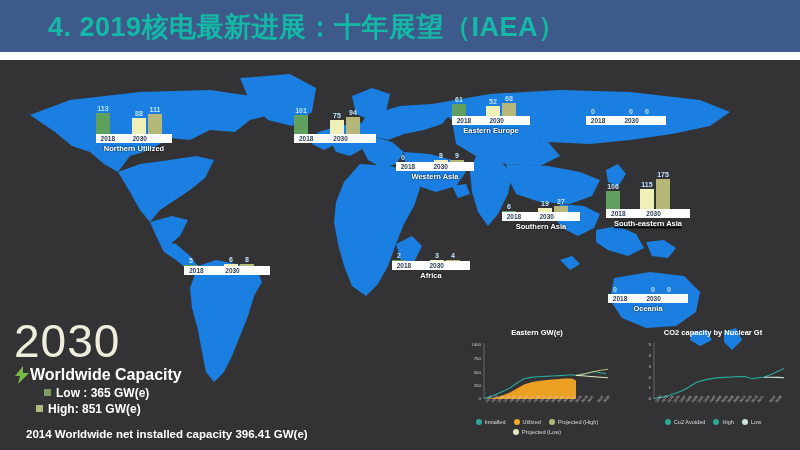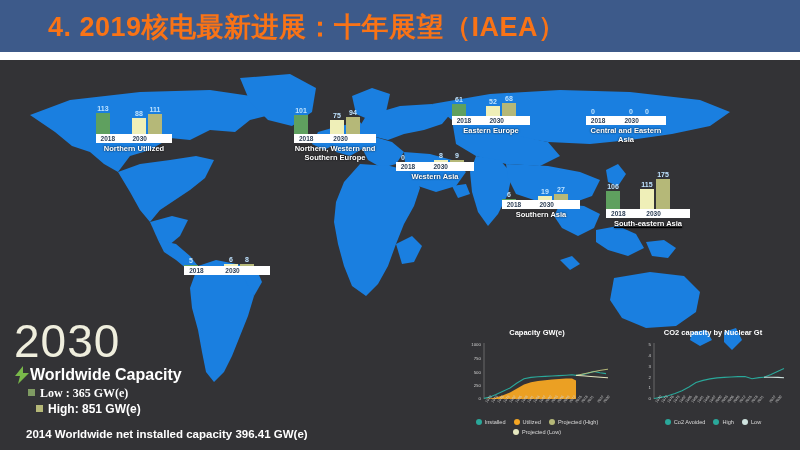--- a/index.html
+++ b/index.html
@@ -9,21 +9,21 @@
     font-family:"Liberation Sans","DejaVu Sans",sans-serif;
     position:relative;
   }
   
   .titlebar{
     position:absolute;left:0;top:0;width:800px;height:52px;
     background:#3d5a8a;
   }
   .title-text{
     position:absolute;left:48px;top:9px;
-    font-size:27px;font-weight:bold;color:#f97316;
+    font-size:27px;font-weight:bold;color:#14b8a6;
     letter-spacing:0.5px;white-space:nowrap;
   }
   .title-rule{
     position:absolute;left:0;top:52px;width:800px;height:8px;background:#ffffff;
   }
   
   .stage{
     position:absolute;left:0;top:60px;width:800px;height:390px;
     background:#333336;overflow:hidden;
   }
@@ -69,21 +69,21 @@
   .ww-head{
     position:absolute;left:30px;top:366px;
     font-size:16px;font-weight:bold;color:#ffffff;
   }
   .bolt{
     position:absolute;left:14px;top:366px;width:16px;height:18px;
   }
   .ww-line{
     position:absolute;font-size:12px;font-weight:bold;color:#ffffff;
   }
-  .ww-low{left:28px;top:386px;font-family:Liberation Serif, serif;}
+  .ww-low{left:44px;top:386px;}
   .ww-high{left:36px;top:402px;}
   .sq{
     display:inline-block;width:7px;height:7px;margin-right:5px;
     vertical-align:1px;
   }
   .sq-low{background:#7f9b63;}
   .sq-high{background:#b5b878;}
   .ww-note{
     position:absolute;left:26px;top:428px;
     font-size:11.5px;font-weight:bold;color:#ffffff;
@@ -204,21 +204,20 @@
         <div class="bar bhigh">
           <span class="val">94</span>
           <span class="col" style="height:17px"></span>
         </div>
       </div>
     </div>
     <div class="axisbar">
       <span class="y1">2018</span>
       <span class="y2">2030</span>
     </div>
-    <div class="rname">Northern, Western and Southern Europe</div>
   </div>
 
   <div class="region" style="left:452px;top:22px;width:78px;">
     <div class="bars">
       <div class="bargroup">
         <div class="bar b2018">
           <span class="val">61</span>
           <span class="col" style="height:12px"></span>
         </div>
       </div>
@@ -258,21 +257,20 @@
         <div class="bar bhigh">
           <span class="val">0</span>
           <span class="col" style="height:0px"></span>
         </div>
       </div>
     </div>
     <div class="axisbar">
       <span class="y1">2018</span>
       <span class="y2">2030</span>
     </div>
-    <div class="rname">Central and Eastern Asia</div>
   </div>
 
   <div class="region" style="left:396px;top:86px;width:78px;">
     <div class="bars" style="height:16px">
       <div class="bargroup">
         <div class="bar b2018">
           <span class="val">0</span>
           <span class="col" style="height:0px"></span>
         </div>
       </div>
@@ -288,21 +286,21 @@
         </div>
       </div>
     </div>
     <div class="axisbar">
       <span class="y1">2018</span>
       <span class="y2">2030</span>
     </div>
     <div class="rname">Western Asia</div>
   </div>
 
-  <div class="region" style="left:502px;top:120px;width:78px;">
+  <div class="region" style="left:502px;top:132px;width:78px;">
     <div class="bars" style="height:20px">
       <div class="bargroup">
         <div class="bar b2018">
           <span class="val">6</span>
           <span class="col" style="height:1px"></span>
         </div>
       </div>
       <div style="width:16px"></div>
       <div class="bargroup">
         <div class="bar blow">
@@ -368,42 +366,94 @@
           <span class="col" style="height:2px"></span>
         </div>
       </div>
     </div>
     <div class="axisbar">
       <span class="y1">2018</span>
       <span class="y2">2030</span>
     </div>
   </div>
 
-
+  <div class="region" style="left:392px;top:185px;width:78px;">
+    <div class="bars" style="height:16px">
+      <div class="bargroup">
+        <div class="bar b2018">
+          <span class="val">2</span>
+          <span class="col" style="height:1px"></span>
+        </div>
+      </div>
+      <div style="width:18px"></div>
+      <div class="bargroup">
+        <div class="bar blow">
+          <span class="val">3</span>
+          <span class="col" style="height:1px"></span>
+        </div>
+        <div class="bar bhigh">
+          <span class="val">4</span>
+          <span class="col" style="height:1px"></span>
+        </div>
+      </div>
+    </div>
+    <div class="axisbar">
+      <span class="y1">2018</span>
+      <span class="y2">2030</span>
+    </div>
+    <div class="rname">Africa</div>
+  </div>
+
+  <div class="region" style="left:608px;top:218px;width:80px;">
+    <div class="bars" style="height:16px">
+      <div class="bargroup">
+        <div class="bar b2018">
+          <span class="val">0</span>
+          <span class="col" style="height:0px"></span>
+        </div>
+      </div>
+      <div style="width:18px"></div>
+      <div class="bargroup">
+        <div class="bar blow">
+          <span class="val">0</span>
+          <span class="col" style="height:0px"></span>
+        </div>
+        <div class="bar bhigh">
+          <span class="val">0</span>
+          <span class="col" style="height:0px"></span>
+        </div>
+      </div>
+    </div>
+    <div class="axisbar">
+      <span class="y1">2018</span>
+      <span class="y2">2030</span>
+    </div>
+    <div class="rname">Oceania</div>
+  </div>
 
 </div>
 
 <div class="year-big">2030</div>
 
 <svg class="bolt" viewBox="0 0 16 18">
   <polygon points="9,0 1,10 6,10 4,18 15,7 9,7" fill="#79b84a"></polygon>
 </svg>
 <div class="ww-head">Worldwide Capacity</div>
 
 <div class="ww-line ww-low">
   <span class="sq sq-low"></span><span>Low : 365 GW(e)</span>
 </div>
 <div class="ww-line ww-high">
   <span class="sq sq-high"></span><span>High: 851 GW(e)</span>
 </div>
 
 <div class="ww-note">2014 Worldwide net installed capacity 396.41 GW(e)</div>
 
 <div class="mini" style="left:458px;top:328px;width:158px;">
-  <div class="mini-title">Capacity GW(e)</div>
+  <div class="mini-title">Eastern GW(e)</div>
   <svg viewBox="0 0 158 78" width="158" height="78">
 
     <line x1="26" y1="4" x2="26" y2="60" stroke="#8d8d8d" stroke-width="0.6"></line>
 
     <text x="23" y="7" text-anchor="end" fill="#cfcfcf" font-size="4.4" font-family="Liberation Sans, sans-serif">1000</text>
     <text x="23" y="21" text-anchor="end" fill="#cfcfcf" font-size="4.4" font-family="Liberation Sans, sans-serif">750</text>
     <text x="23" y="35" text-anchor="end" fill="#cfcfcf" font-size="4.4" font-family="Liberation Sans, sans-serif">500</text>
     <text x="23" y="48" text-anchor="end" fill="#cfcfcf" font-size="4.4" font-family="Liberation Sans, sans-serif">250</text>
     <text x="23" y="61" text-anchor="end" fill="#cfcfcf" font-size="4.4" font-family="Liberation Sans, sans-serif">0</text>
 

